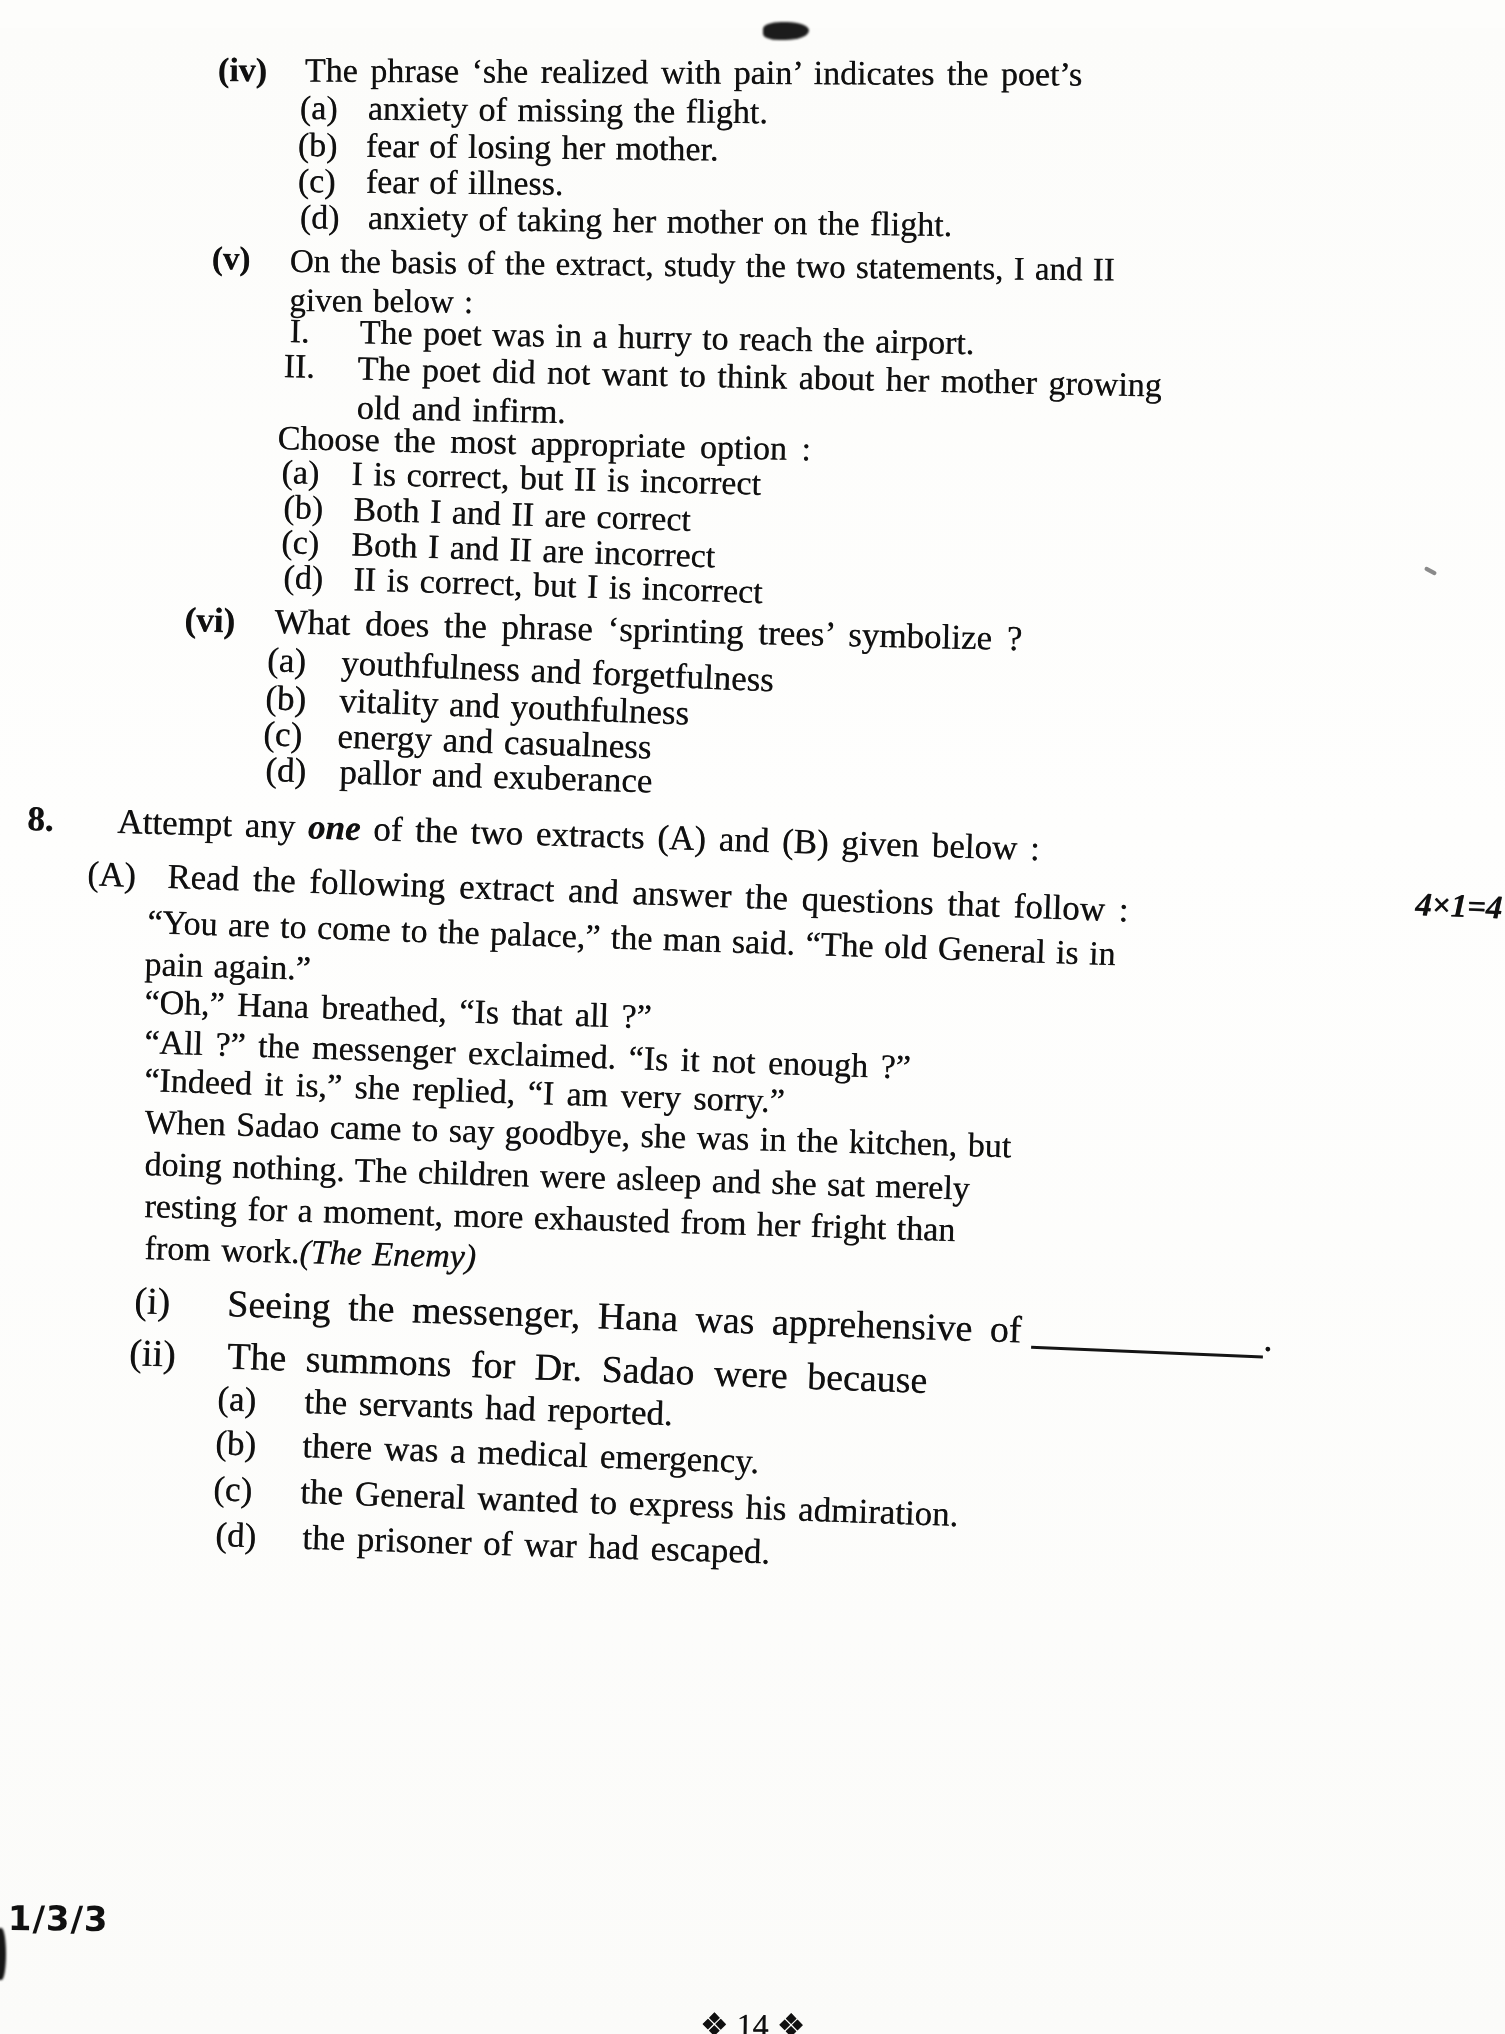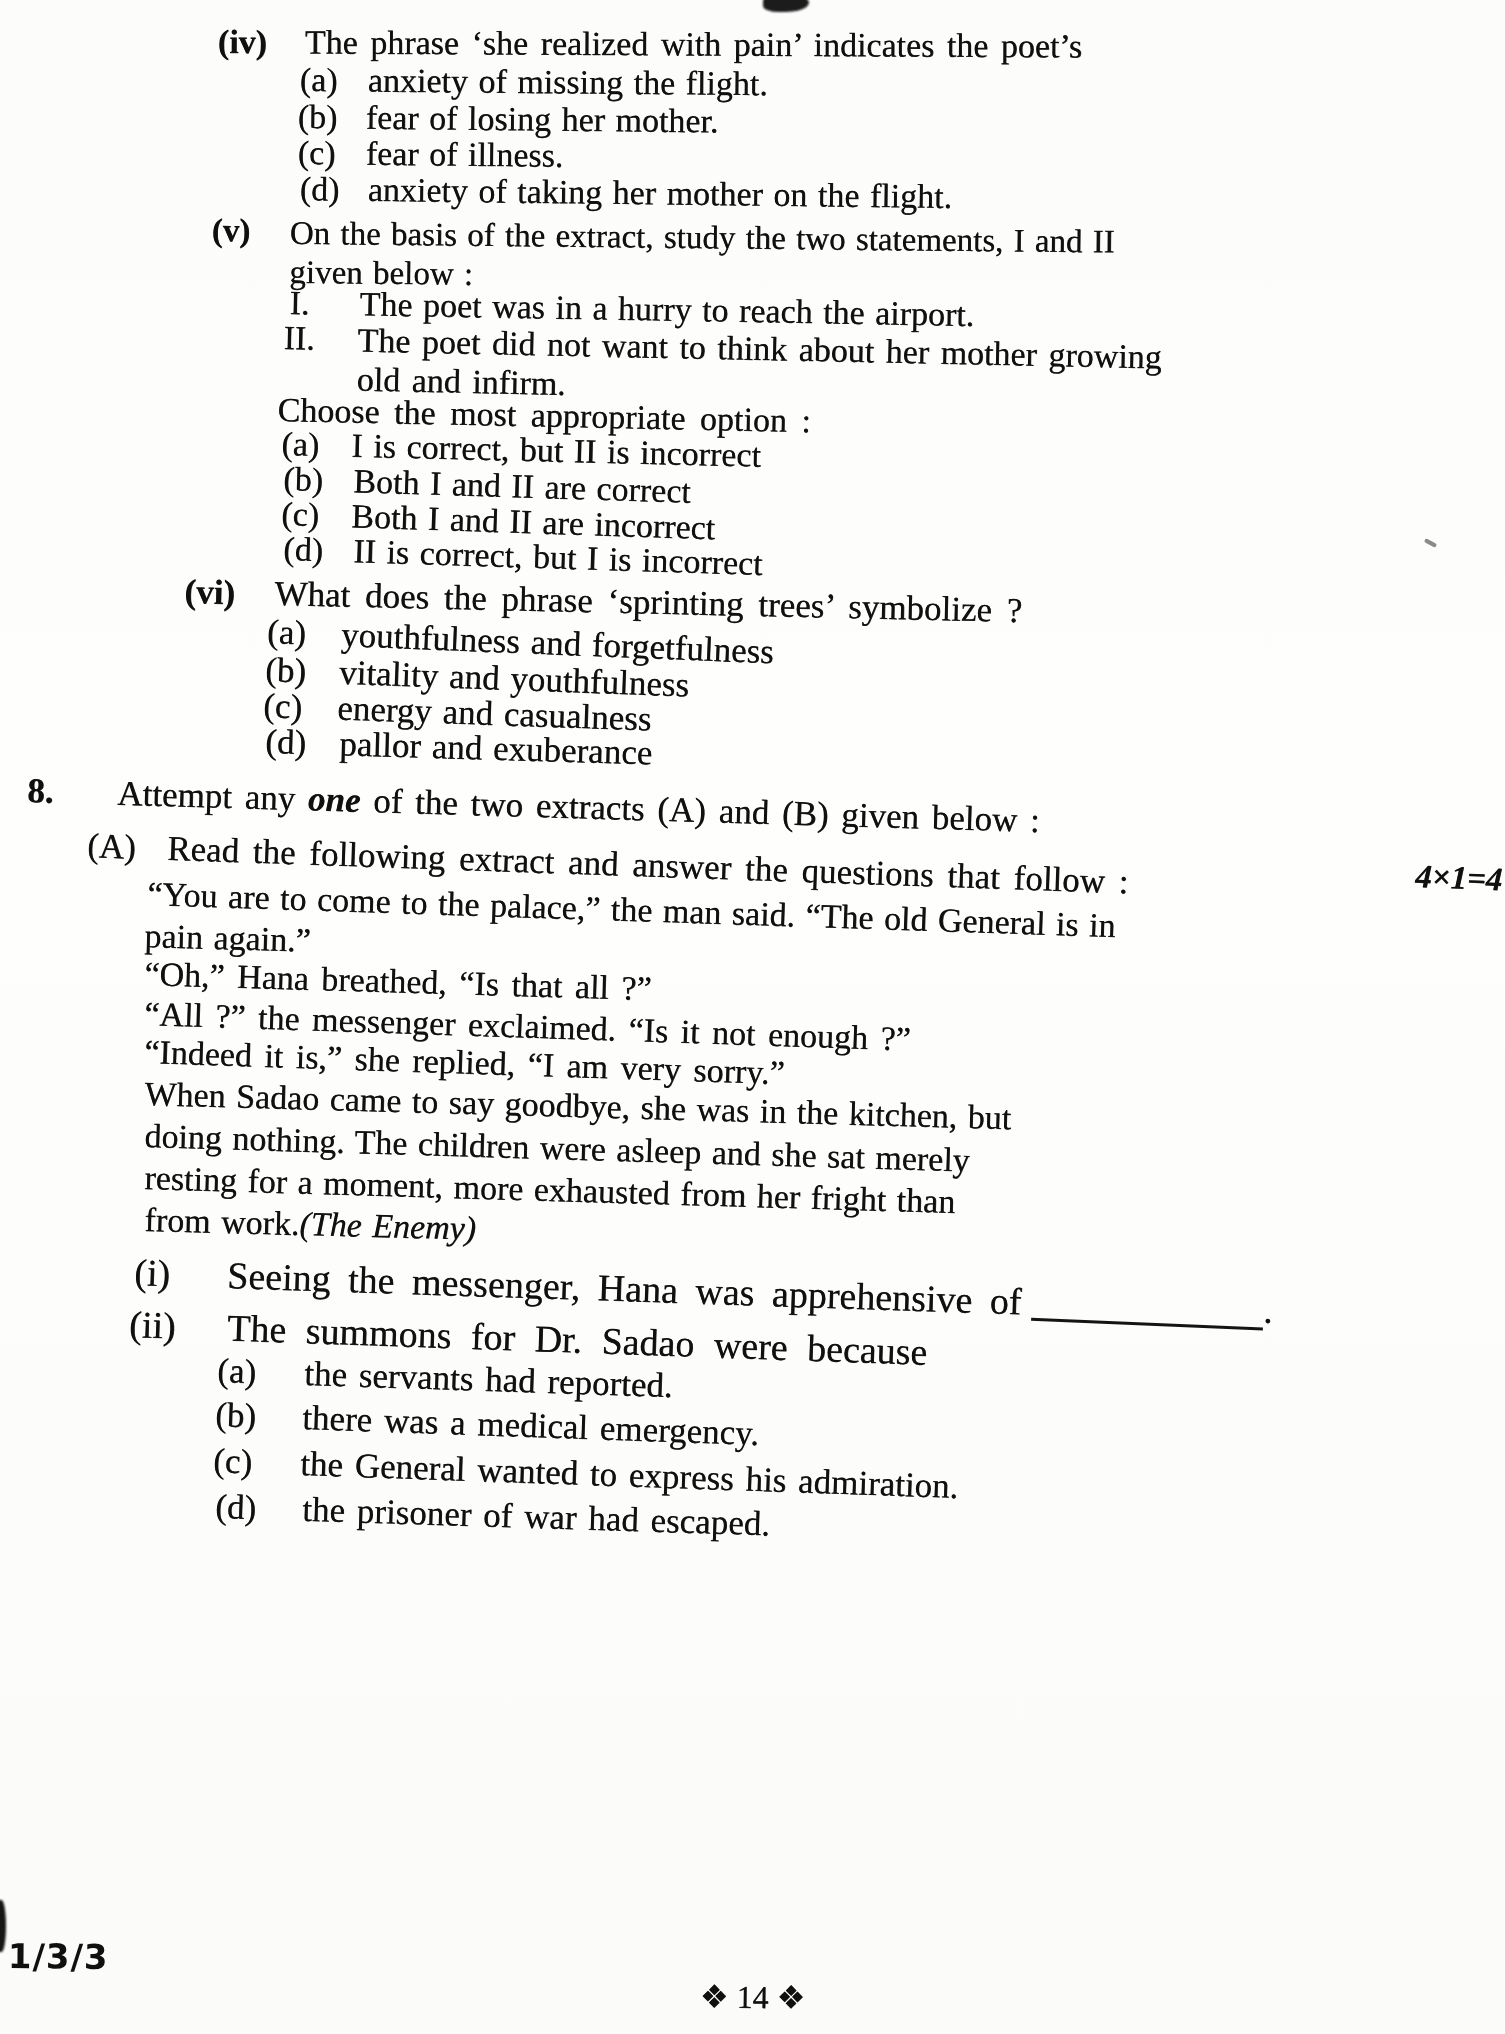--- a/index.html
+++ b/index.html
@@ -4,21 +4,21 @@
 <style>
   * { margin:0; padding:0; box-sizing:border-box; }
   html,body { width:1505px; height:2034px; overflow:hidden; }
   body {
     position:relative;
     background:#fdfdfb;
     color:#101010;
     font-family:"Liberation Serif","DejaVu Serif",serif;
   }
   .page { position:absolute; inset:0; background:
-    linear-gradient(180deg, #fcfcfa 0%, #fefefd 40%, #fbfbf9 100%); }
+    linear-gradient(180deg, #fcfcfa 0%, #fefefd 40%, #fbfbf9 100%); margin-top: 28px; }
   .row {
     position:absolute;
     display:flex;
     align-items:flex-start;
     white-space:nowrap;
     font-size:34px;
     line-height:1.08;
     transform-origin:left top;
     text-shadow:0.35px 0.25px 0 rgba(10,10,10,0.8);
     word-spacing:2px;
@@ -210,16 +210,16 @@
     <span class="lbl" style="width:87px;">(c)</span>
     <span>the General wanted to express his admiration.</span>
   </div>
   <div class="row" style="left:216px; top:1488px; transform:rotate(1.8deg); font-size:35px; word-spacing:3px;">
     <span class="lbl" style="width:87px;">(d)</span>
     <span>the prisoner of war had escaped.</span>
   </div>
 
   <div class="artifact-left"></div>
 
-  <div class="footer-code" style="left:8px; top:1936px; transform:rotate(0.5deg);">1/3/3</div>
+  <div class="footer-code" style="left:8px; top:1870px; transform:rotate(0.5deg);">1/3/3</div>
   <div class="footer-center" style="top:1978px; transform:rotate(0.6deg);">❖ 14 ❖</div>
 
 </div>
 
 </body></html>

